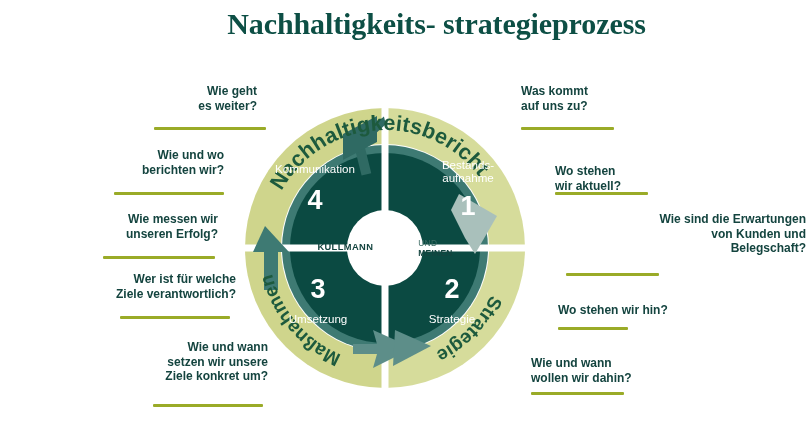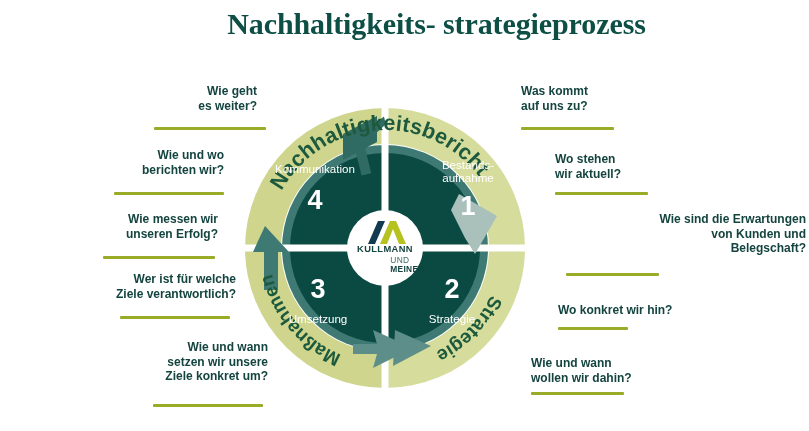--- a/index.html
+++ b/index.html
@@ -71,21 +71,20 @@
   .logo-disc {
     position: absolute;
     left: 50%;
     top: 50%;
     transform: translate(-50%, -50%);
     width: 76px;
     height: 76px;
     border-radius: 50%;
     background: #ffffff;
     display: flex;
-    flex-direction: column;
     align-items: center;
     justify-content: center;
     z-index: 6;
   }
   .logo-mark { width: 46px; height: 23px; display: block; margin-bottom: 1px; }
   .logo-l1 {
     font-size: 9.3px;
     font-weight: 700;
     letter-spacing: 0.4px;
     color: #14443f;
@@ -150,30 +149,30 @@
 
   <div class="qlabel left" style="right:541px; top:340px; width:260px;">Wie und wann
 setzen wir unsere
 Ziele konkret um?</div>
   <div class="qrule" style="left:153px; top:404px; width:110px;"></div>
 
   <div class="qlabel right" style="left:521px; top:84px;  width:240px;">Was kommt
 auf uns zu?</div>
   <div class="qrule" style="left:521px; top:127px; width:93px;"></div>
 
-  <div class="qlabel right" style="left:555px; top:152px; width:240px;">Wo stehen
+  <div class="qlabel right" style="left:555px; top:164px; width:240px;">Wo stehen
 wir aktuell?</div>
   <div class="qrule" style="left:555px; top:192px; width:93px;"></div>
 
   <div class="qlabel right" style="left:566px; top:212px; width:240px;text-align:right;">Wie sind die Erwartungen
 von Kunden und
 Belegschaft?</div>
   <div class="qrule" style="left:566px; top:273px; width:93px;"></div>
 
-  <div class="qlabel right" style="left:558px; top:303px; width:240px;">Wo konkret wir hin?</div>
+  <div class="qlabel right" style="left:558px; top:303px; width:240px;">Wo stehen wir hin?</div>
   <div class="qrule" style="left:558px; top:327px; width:70px;"></div>
 
   <div class="qlabel right" style="left:531px; top:356px; width:250px;">Wie und wann
 wollen wir dahin?</div>
   <div class="qrule" style="left:531px; top:392px; width:93px;"></div>
 
   <div class="wheel">
 
     <svg width="280" height="300" viewBox="0 0 280 300">
       <defs>

